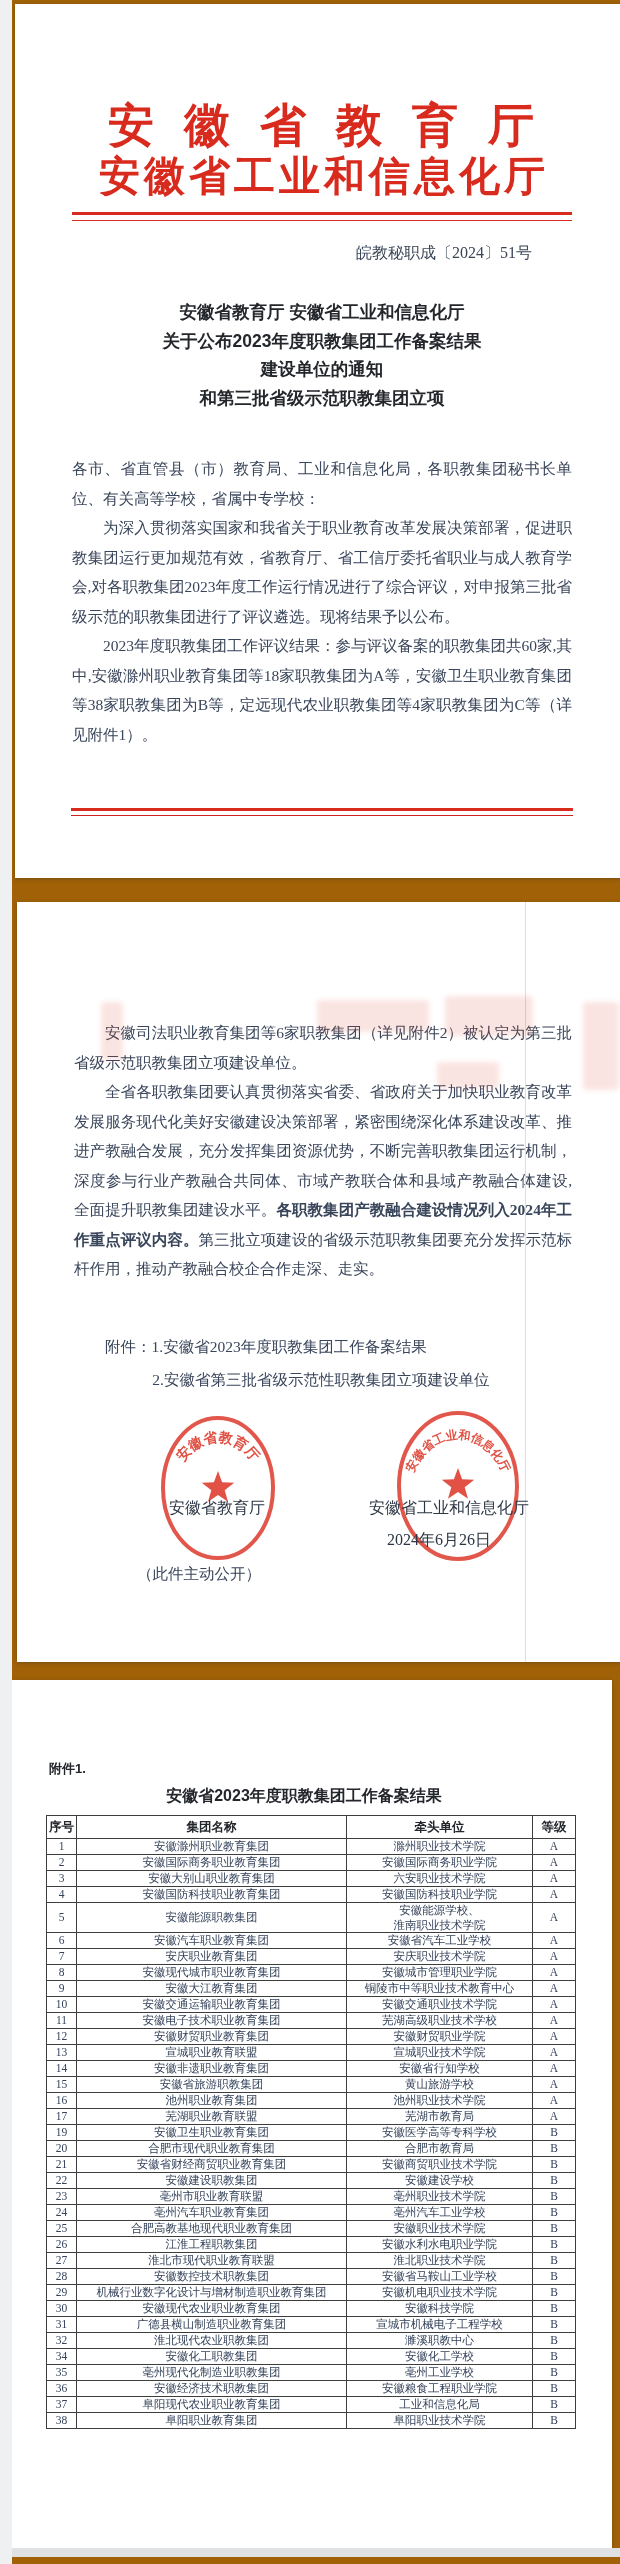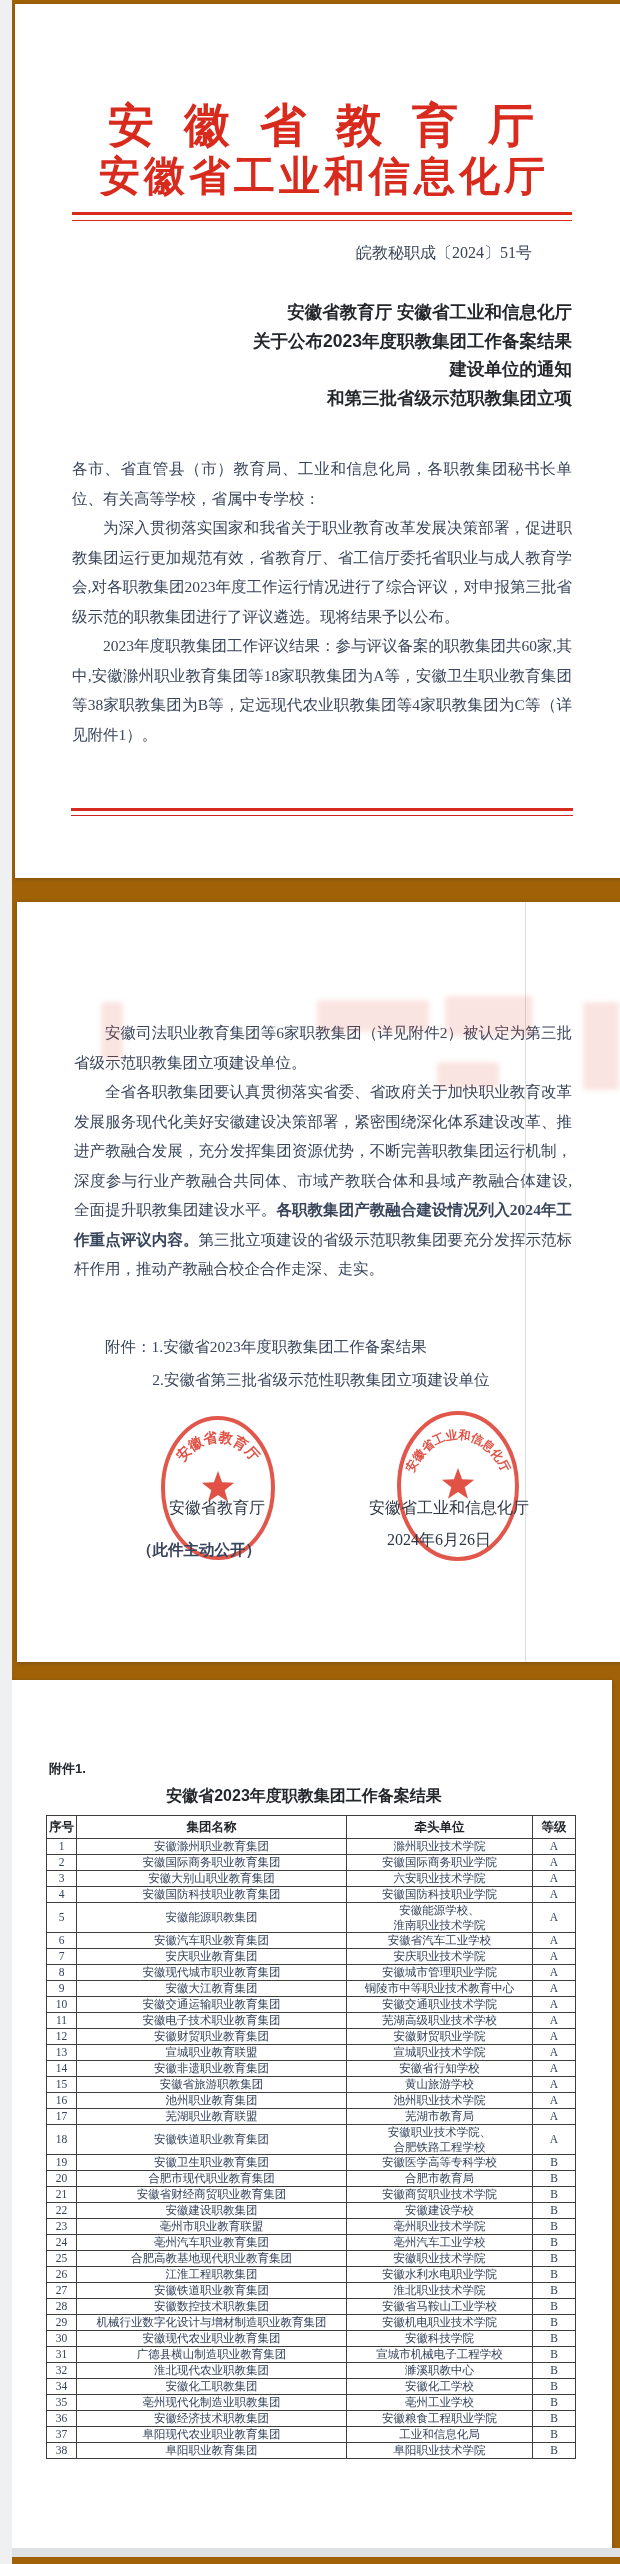--- a/index.html
+++ b/index.html
@@ -8,21 +8,21 @@
   .page{position:absolute;background:#fff;box-shadow:0 1px 4px rgba(40,40,40,.35);}
   
   .page1{left:3px;top:4px;width:614px;height:874px;}
   .p1-inner{padding:96px 57px 0 57px;}
   .org1{color:#d92a1e;font-weight:bold;font-size:46px;line-height:52px;text-align:center;
         letter-spacing:30px;text-indent:28px;white-space:nowrap;}
   .org2{color:#d92a1e;font-weight:bold;font-size:41px;line-height:48px;text-align:center;
         letter-spacing:4px;text-indent:4px;white-space:nowrap;}
   .red-rule{margin-top:12px;height:5px;border-top:3px solid #d92a1e;border-bottom:1px solid #d92a1e;}
   .doc-number{margin-top:22px;text-align:right;padding-right:40px;font-size:16px;color:#3a4556;}
-  .doc-title{margin-top:34px;text-align:right;font-family:"Liberation Sans","DejaVu Sans",sans-serif;
+  .doc-title{margin-top:34px;text-align:center;font-family:"Liberation Sans","DejaVu Sans",sans-serif;
              font-weight:bold;font-size:17.5px;line-height:28.5px;color:#23262b;}
   .bodytext{margin-top:42px;font-size:15.5px;line-height:29.5px;color:#39455a;text-align:justify;}
   .bodytext p{margin:0;}
   .indent{text-indent:2em;}
   .footer-rule{position:absolute;left:56px;top:804px;width:502px;height:4px;
                border-top:3px solid #d92a1e;border-bottom:1px solid #c22;}
   
   .page2{left:5px;top:902px;width:607px;height:760px;}
   .p2-inner{padding:116px 52px 0 57px;font-size:15.5px;line-height:29.5px;color:#39455a;text-align:justify;}
   .p2-inner p{margin:0;}
@@ -103,21 +103,21 @@
     <svg class="stamp" style="left:377px;top:506px;" width="128" height="156" viewBox="0 0 128 156">
       <ellipse cx="64" cy="78" rx="59" ry="73" fill="none" stroke="#dd392b" stroke-width="4" opacity="0.85"></ellipse>
       <path id="arcR" d="M 15,104 A 50,61 0 1 1 113,104" fill="none"></path>
       <text font-size="12" font-weight="bold" fill="#dd392b" opacity="0.88" font-family="Liberation Sans, DejaVu Sans, sans-serif"><textPath href="#arcR" startOffset="50%" text-anchor="middle">安徽省工业和信息化厅</textPath></text>
       <polygon fill="#dd392b" opacity="0.88" points="64,60 59.9,71.3 47.8,71.8 57.3,79.2 54,90.8 64,84 74,90.8 70.7,79.2 80.2,71.8 68.1,71.3"></polygon>
     </svg>
 
     <div class="sig" style="left:152px;top:596px;">安徽省教育厅</div>
     <div class="sig" style="left:352px;top:596px;">安徽省工业和信息化厅</div>
     <div class="sig" style="left:370px;top:628px;">2024年6月26日</div>
-    <div class="note" style="left:120px;top:638px;font-weight:bold;">（此件主动公开）</div>
+    <div class="note" style="left:120px;top:662px;">（此件主动公开）</div>
   </section>
 
   <section class="page page3">
     <div class="p3-inner">
       <div class="att-label">附件1.</div>
       <div class="tbl-title">安徽省2023年度职教集团工作备案结果</div>
       <table class="report">
         <colgroup>
           <col style="width:30px">
             <col style="width:270px">
@@ -230,27 +230,20 @@
               <td class="c-lead">池州职业技术学院</td>
               <td class="c-grade">A</td>
             </tr>
             <tr>
               <td class="c-no">17</td>
               <td class="c-group">芜湖职业教育联盟</td>
               <td class="c-lead">芜湖市教育局</td>
               <td class="c-grade">A</td>
             </tr>
             <tr>
-              <td class="c-no">18</td>
-              <td class="c-group">安徽铁道职业教育集团</td>
-              <td class="c-lead">安徽职业技术学院、
-合肥铁路工程学校</td>
-              <td class="c-grade">A</td>
-            </tr>
-            <tr>
               <td class="c-no">19</td>
               <td class="c-group">安徽卫生职业教育集团</td>
               <td class="c-lead">安徽医学高等专科学校</td>
               <td class="c-grade">B</td>
             </tr>
             <tr>
               <td class="c-no">20</td>
               <td class="c-group">合肥市现代职业教育集团</td>
               <td class="c-lead">合肥市教育局</td>
               <td class="c-grade">B</td>
@@ -286,21 +279,21 @@
               <td class="c-grade">B</td>
             </tr>
             <tr>
               <td class="c-no">26</td>
               <td class="c-group">江淮工程职教集团</td>
               <td class="c-lead">安徽水利水电职业学院</td>
               <td class="c-grade">B</td>
             </tr>
             <tr>
               <td class="c-no">27</td>
-              <td class="c-group">安徽铁道职业教育集团</td>
+              <td class="c-group">淮北市现代职业教育联盟</td>
               <td class="c-lead">淮北职业技术学院</td>
               <td class="c-grade">B</td>
             </tr>
             <tr>
               <td class="c-no">28</td>
               <td class="c-group">安徽数控技术职教集团</td>
               <td class="c-lead">安徽省马鞍山工业学校</td>
               <td class="c-grade">B</td>
             </tr>
             <tr>

